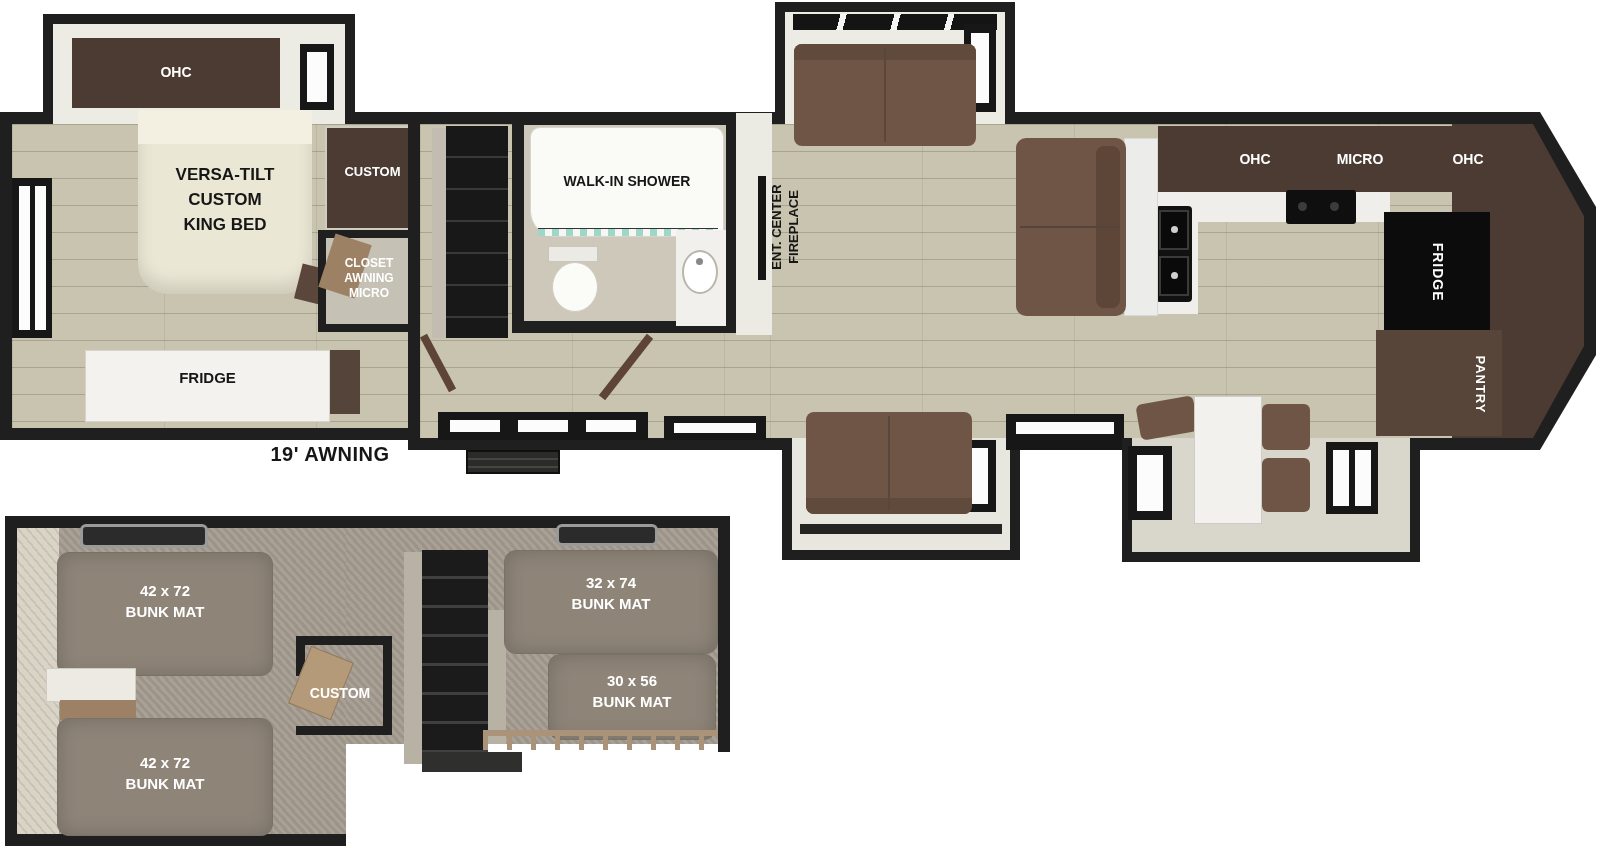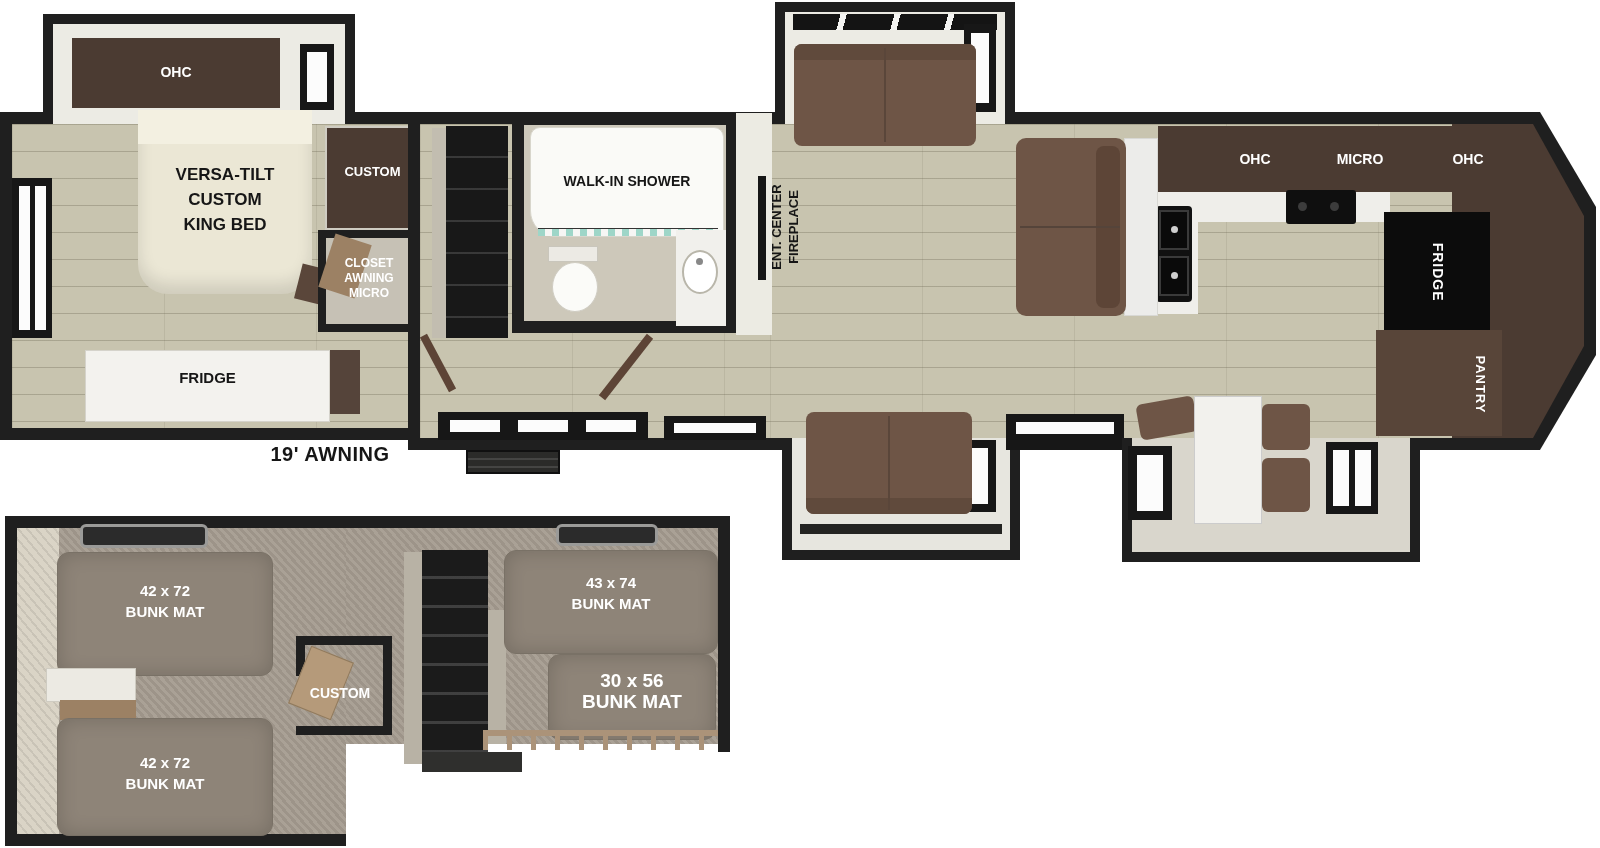--- a/index.html
+++ b/index.html
@@ -233,25 +233,25 @@
   </div>
 
   <div class="abs" style="left:404px;top:552px;width:18px;height:212px;background:#b8b2a5"></div>
   <div class="abs" style="left:422px;top:550px;width:66px;height:204px;background:#1b1b1b;
               background-image:repeating-linear-gradient(180deg, transparent 0 26px, rgba(255,255,255,.16) 26px 29px)"></div>
   <div class="abs" style="left:422px;top:752px;width:100px;height:20px;background:#2f2f2d"></div>
   <div class="abs" style="left:488px;top:610px;width:18px;height:134px;background:#b8b2a5"></div>
 
   <div class="abs mat" style="left:504px;top:550px;width:214px;height:104px"></div>
   <div class="abs lbl w" style="left:504px;top:572px;width:214px;font-size:15px;line-height:21px">
-    <span>43 x 74</span>
+    <span>32 x 74</span>
     <span>BUNK MAT</span>
   </div>
   <div class="abs mat" style="left:548px;top:654px;width:168px;height:86px"></div>
-  <div class="abs lbl w" style="left:548px;top:670px;width:168px;font-size:19px;line-height:21px">
+  <div class="abs lbl w" style="left:548px;top:670px;width:168px;font-size:15px;line-height:21px">
     <span>30 x 56</span>
     <span>BUNK MAT</span>
   </div>
 
   <div class="abs" style="left:483px;top:730px;width:235px;height:20px;border-top:6px solid #ab9379;
               background:repeating-linear-gradient(90deg,#ab9379 0 5px, transparent 5px 24px)"></div>
 
 </div>
 
 </body></html>

